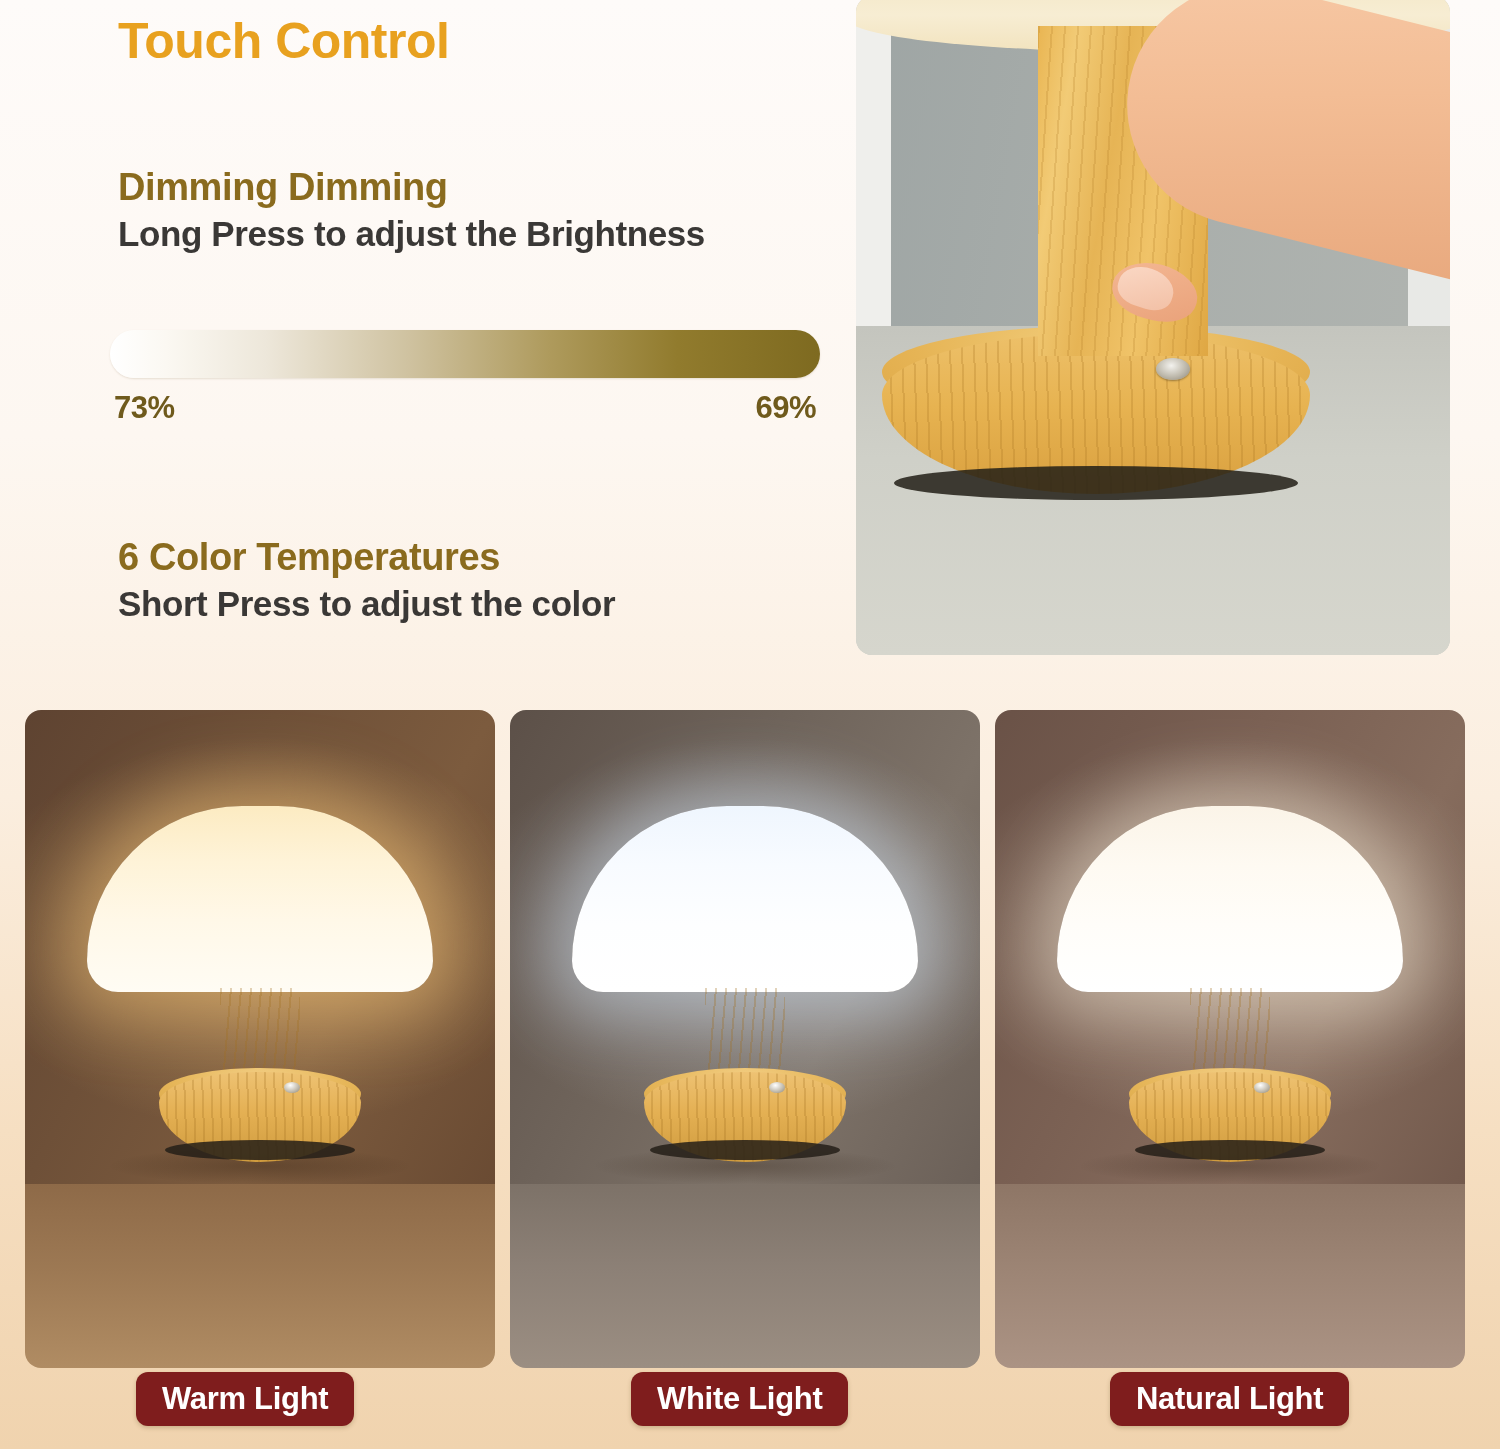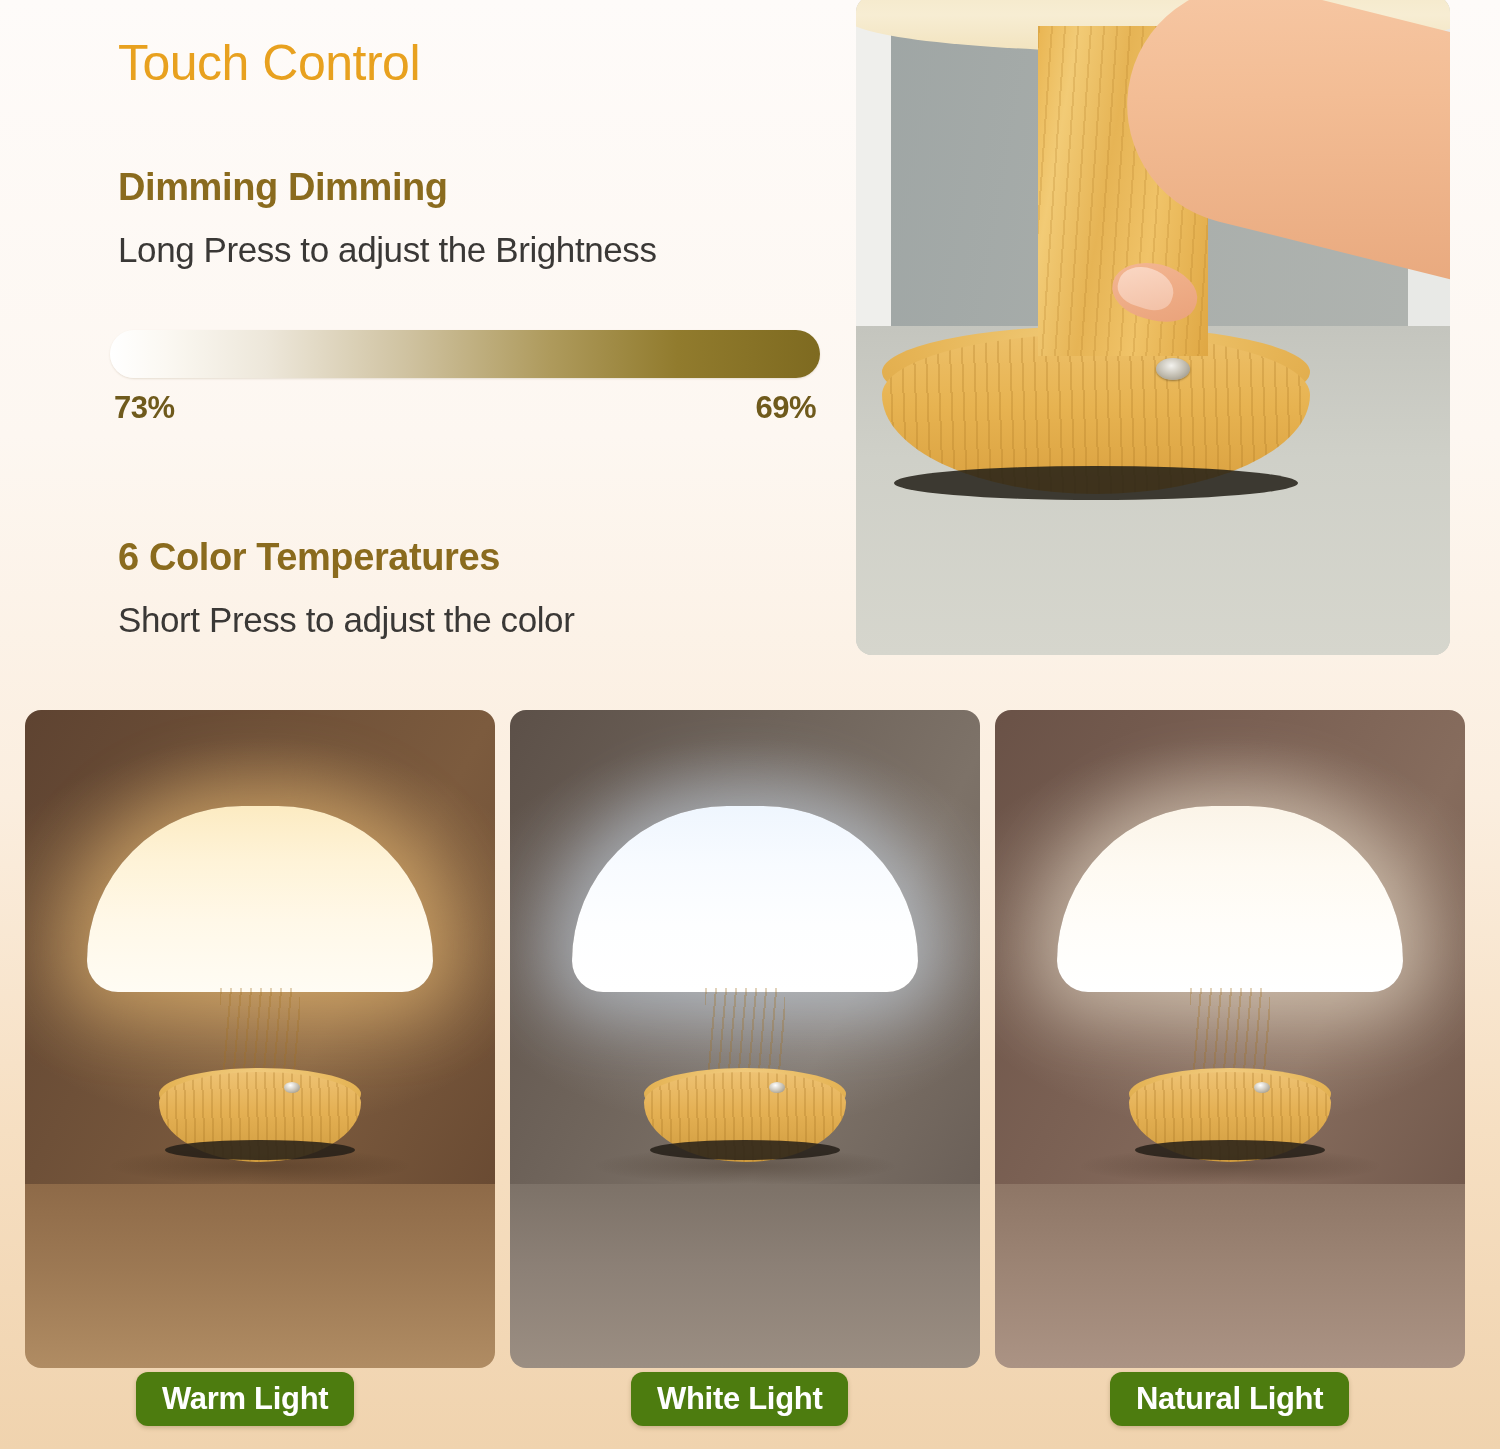--- a/index.html
+++ b/index.html
@@ -8,34 +8,34 @@
     font-family:"Liberation Sans", sans-serif;
     background:linear-gradient(to bottom, #FEFBF9 0%, #FDF7F1 30%, #FBEEDF 55%, #F6DFC2 78%, #F0D3AE 100%);
     position:relative; overflow:hidden;
   }
 
   
   #top-section { position:absolute; left:0; top:0; width:860px; height:700px; }
 
   #main-title {
     position:absolute; left:118px; top:14px;
-    font-size:50px; font-weight:normal; color:#E8A11F;
-    letter-spacing:-0.5px; line-height:1.1;margin-top:22px;
+    font-size:50px; font-weight:bold; color:#E8A11F;
+    letter-spacing:-0.5px; line-height:1.1;
   }
 
   #feature-dimming { position:absolute; left:118px; top:166px; width:730px; }
   #feature-color   { position:absolute; left:118px; top:536px; width:730px; }
 
   .feature-heading {
     font-size:38px; font-weight:bold; color:#8A6B1E;
     letter-spacing:-0.4px; line-height:1.15;
   }
   .feature-sub {
-    font-size:35px; font-weight:normal; color:#3A3836;
-    margin-top:20px; letter-spacing:-0.4px; line-height:1.15;
+    font-size:35px; font-weight:bold; color:#3A3836;
+    margin-top:4px; letter-spacing:-0.4px; line-height:1.15;
   }
 
   
   #dimming-meter { position:absolute; left:110px; top:330px; width:710px; }
   #dimming-bar {
     height:48px; border-radius:24px;
     background:linear-gradient(to right,
       #FFFFFF 0%, #FBF8F2 8%, #EDE7DA 22%,
       #CFC2A0 42%, #AE9A5C 62%, #917B2D 80%, #7E6A20 100%);
     box-shadow:0 1px 2px rgba(120,100,60,0.18);
@@ -216,21 +216,21 @@
   .lamp-shadow {
     position:absolute; left:50%; transform:translateX(-50%);
     top:438px; width:300px; height:36px; border-radius:50%;
     background:radial-gradient(ellipse at center, rgba(40,24,12,.30) 0%, rgba(40,24,12,0) 72%);
   }
 
   
   #label-row { position:absolute; left:0; top:1372px; width:1500px; height:62px; }
   .light-badge {
     position:absolute; top:0; height:54px;
-    background:#4d7c0f; border-radius:12px;
+    background:#7f1d1d; border-radius:12px;
     display:flex; align-items:center; justify-content:center;
     padding:0 26px;
     color:#FFFFFF; font-size:31px; font-weight:bold; letter-spacing:-0.3px;
     box-shadow:0 2px 4px rgba(90,70,25,.25);
   }
   #badge-warm    { left:136px;  }
   #badge-white   { left:631px;  }
   #badge-natural { left:1110px; }
 </style>
 </head>

